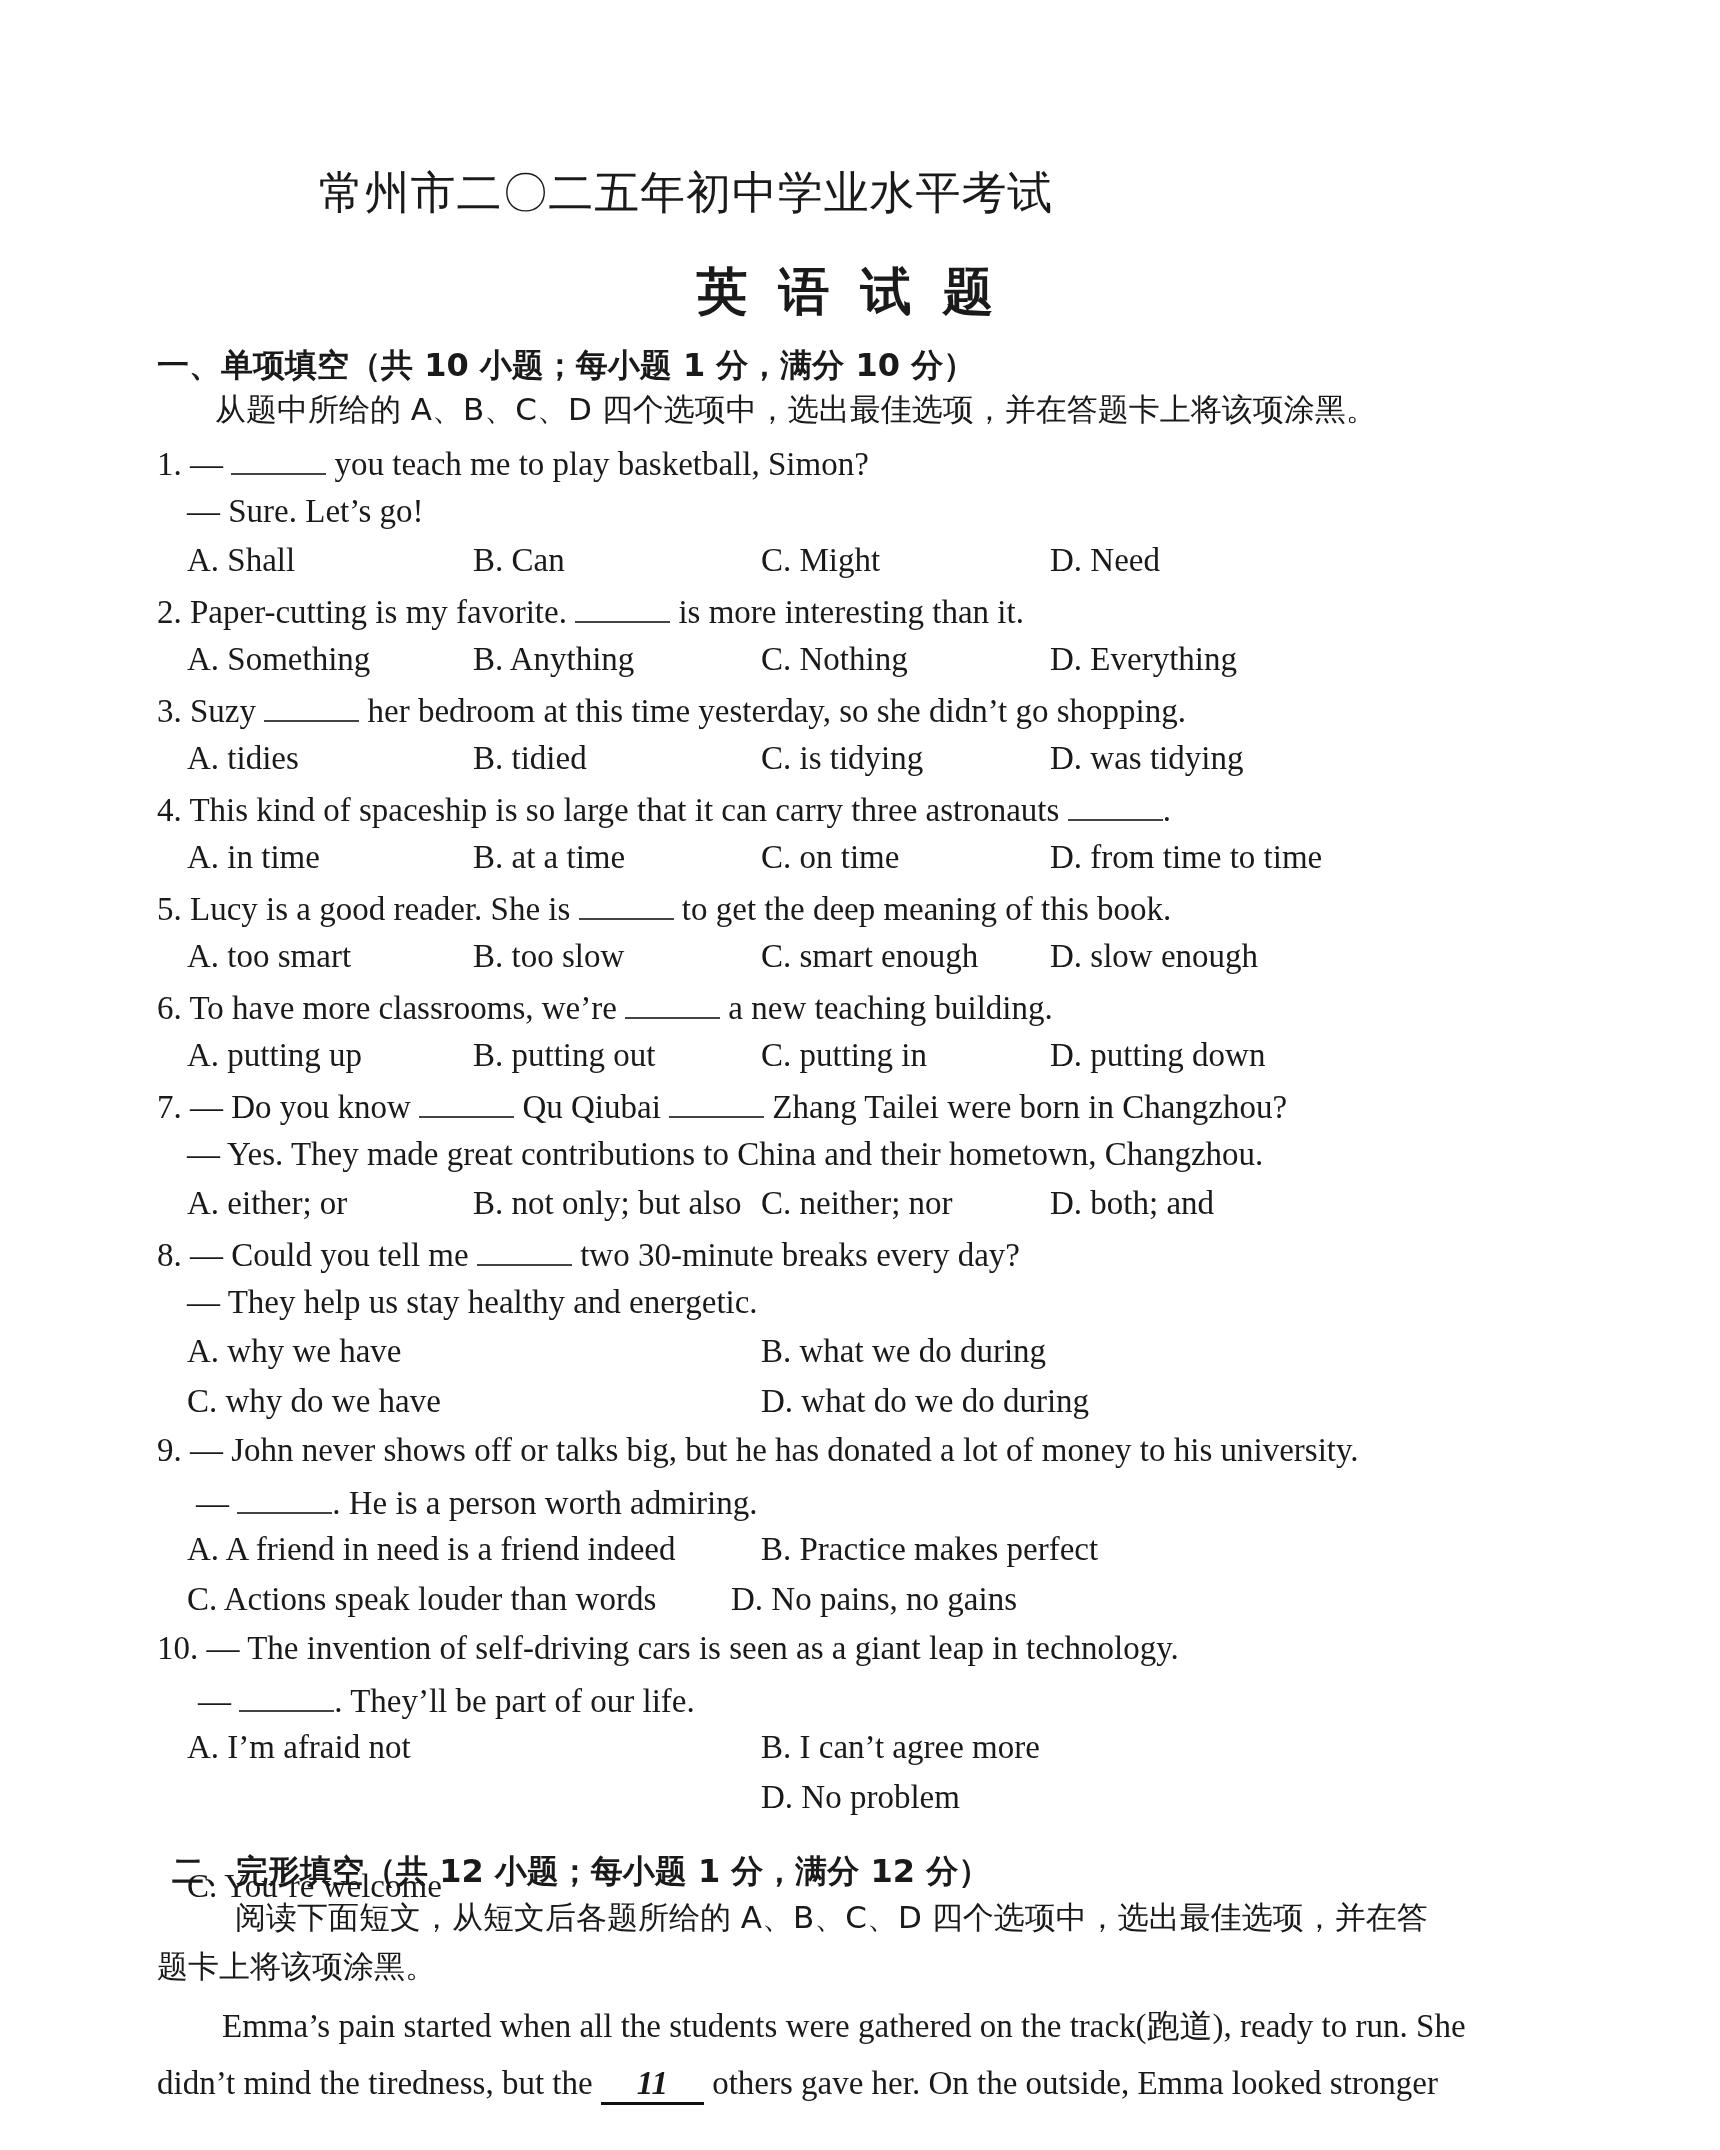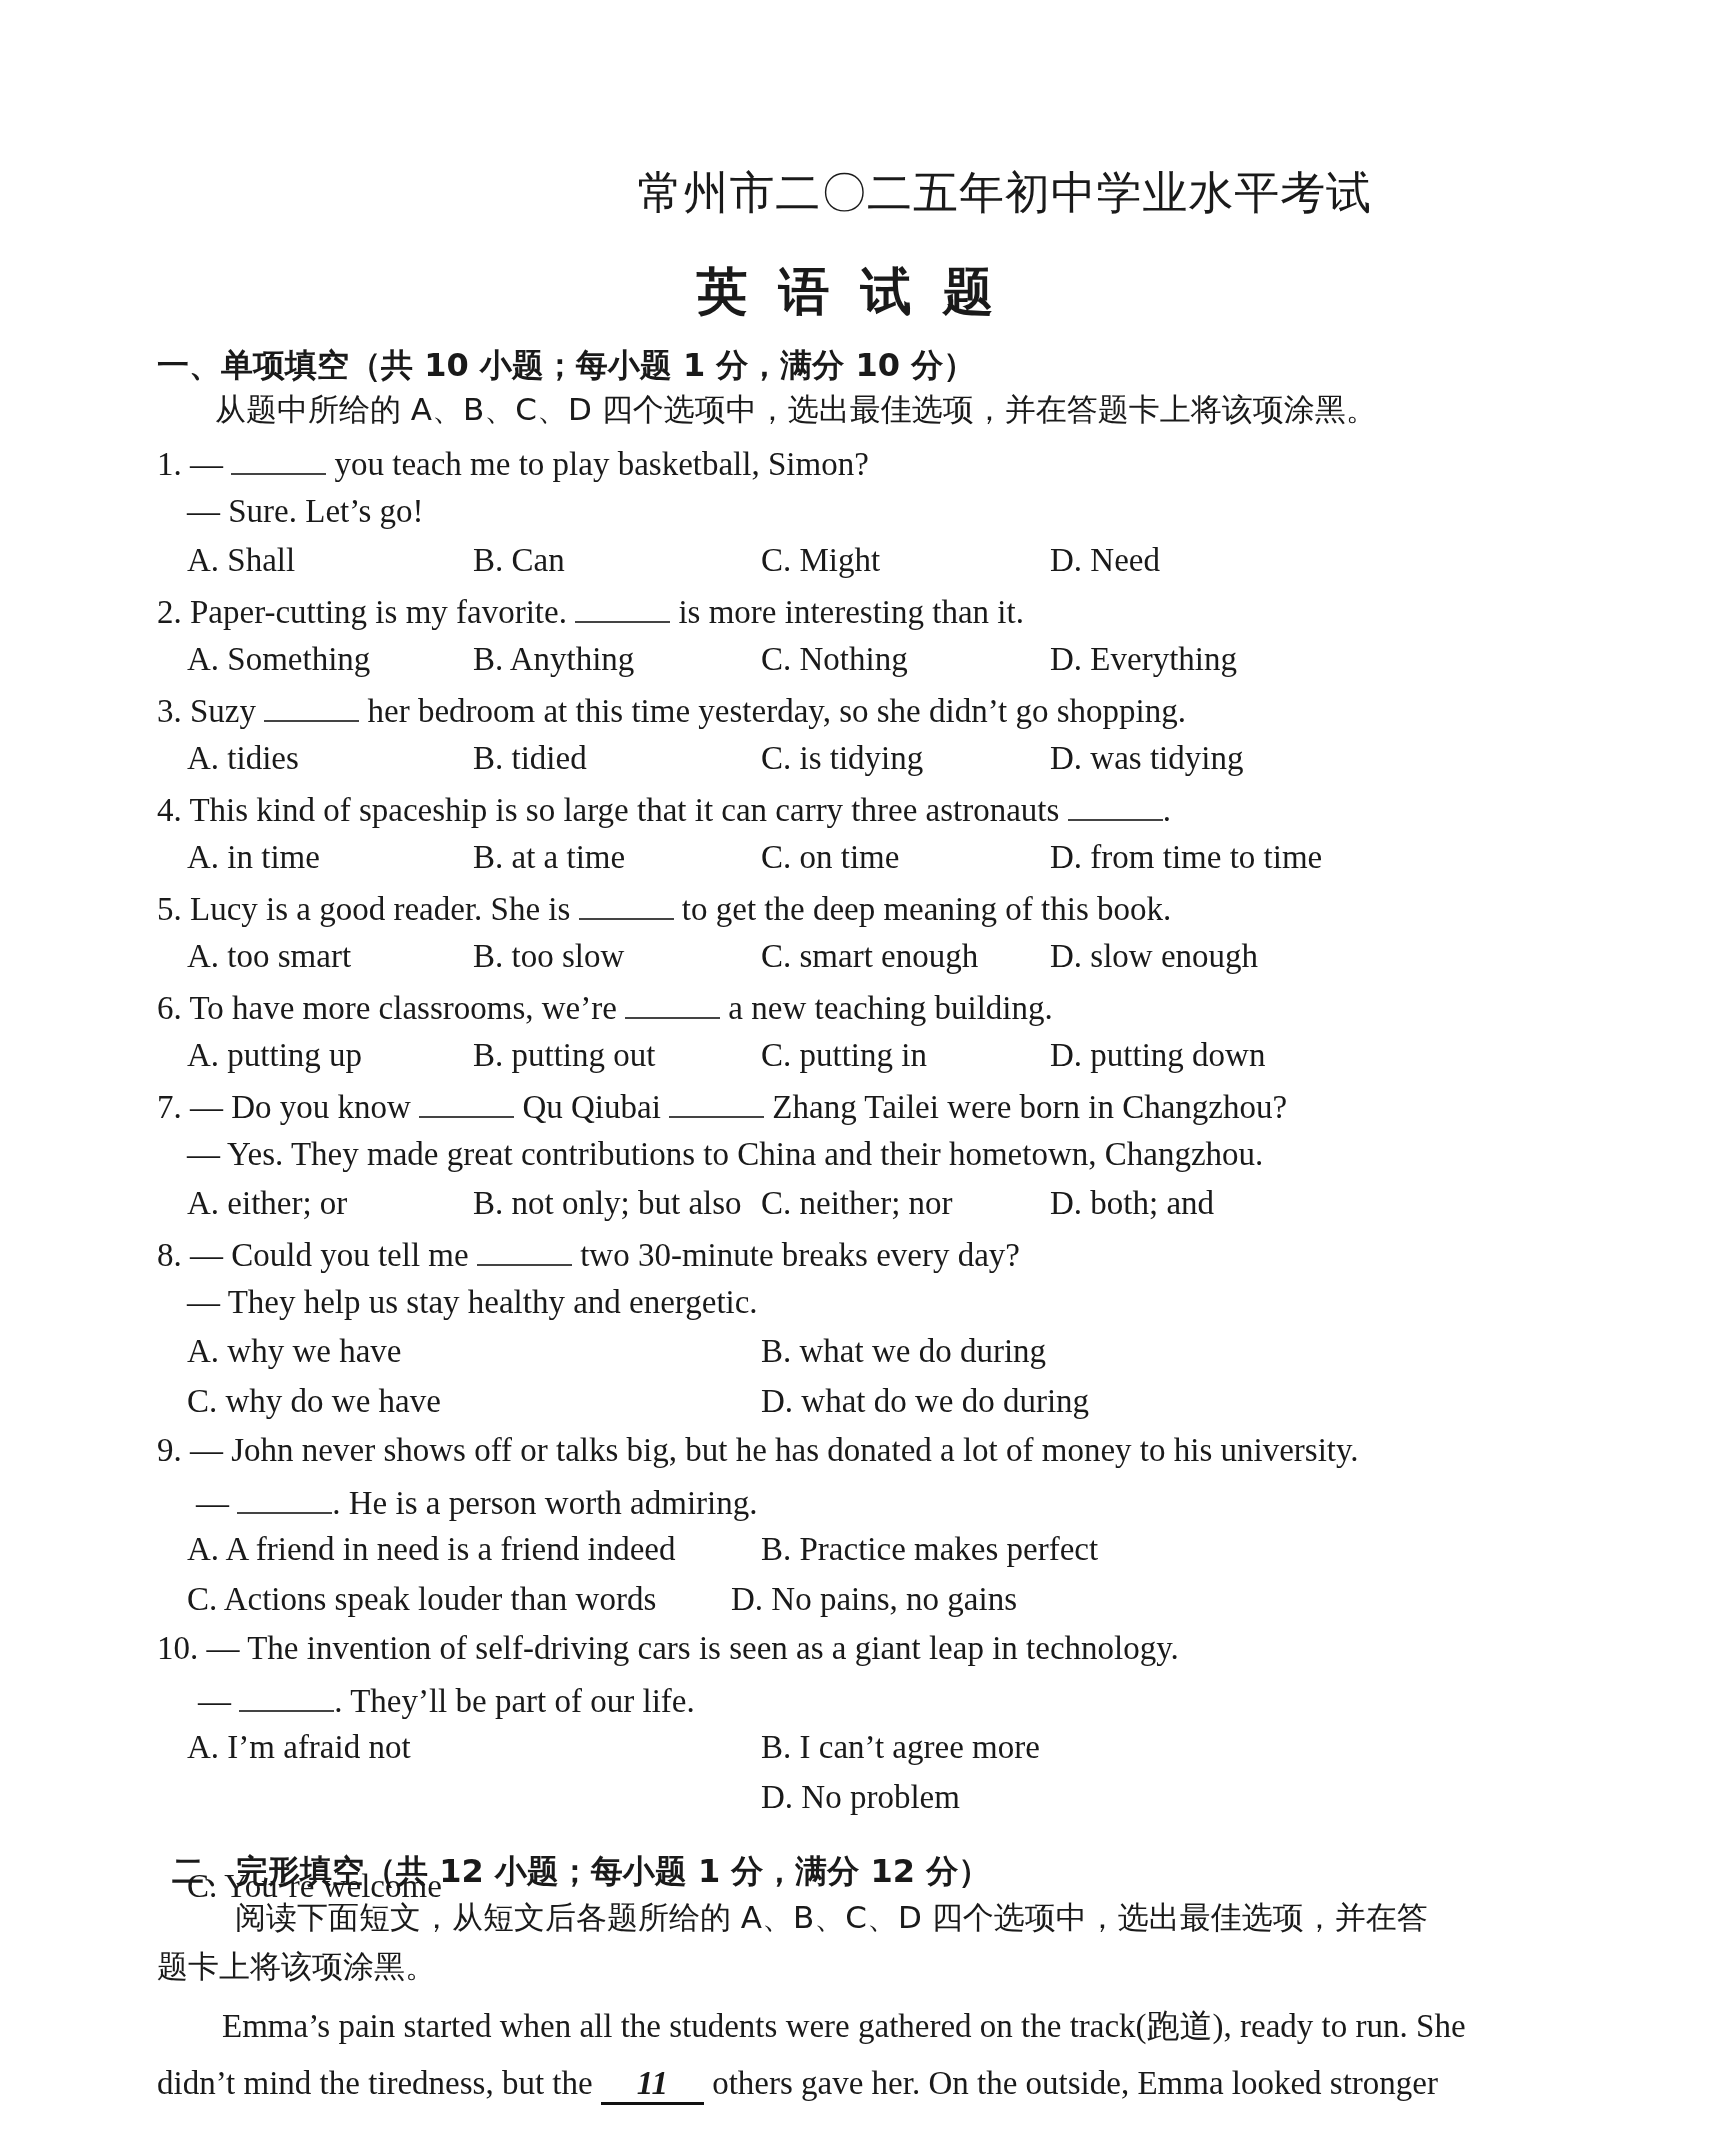--- a/index.html
+++ b/index.html
@@ -1,19 +1,19 @@
 <!DOCTYPE html>
 <html style="font-size:6.9px"><head>
 <meta charset="utf-8">
 <style>
   html, body { margin: 0; padding: 0; background: #ffffff; }
   body { width: 1721px; height: 2433px; position: relative; overflow: hidden; color: #1a1a1a;
          font-family: "Liberation Serif", "DejaVu Serif", serif; }
   .abs { position: absolute; white-space: nowrap; }
-  .title1 { left: 0; width: 1372px; text-align: right; top: 163px; font-size: 45px;
+  .title1 { left: 0; width: 1372px; text-align: center; top: 163px; font-size: 45px;
             font-family: "DejaVu Sans", "Liberation Sans", sans-serif; font-weight: normal; letter-spacing: 0.9px; }
   .title2 { left: 0; width: 1721px; text-align: center; top: 258px; font-size: 51px;
             font-family: "DejaVu Sans", "Liberation Sans", sans-serif; font-weight: bold; word-spacing: 0; letter-spacing: 31px; }
   .sec-head { font-family: "DejaVu Sans", "Liberation Sans", sans-serif; font-weight: bold; font-size: 32px; }
   .instr { font-family: "DejaVu Sans", "Liberation Sans", sans-serif; font-size: 31px; }
   .line { font-size: 33px; }
   .blank { display: inline-block; border-bottom: 2.6px solid #444; height: 0.9em; vertical-align: baseline; }
   .b-short { width: 95px; }
   .num-blank { display: inline-block; border-bottom: 3.4px solid #111; text-align: center; width: 103px; font-weight: bold; font-style: italic; }
   .opt { position: absolute; font-size: 33px; white-space: nowrap; }

